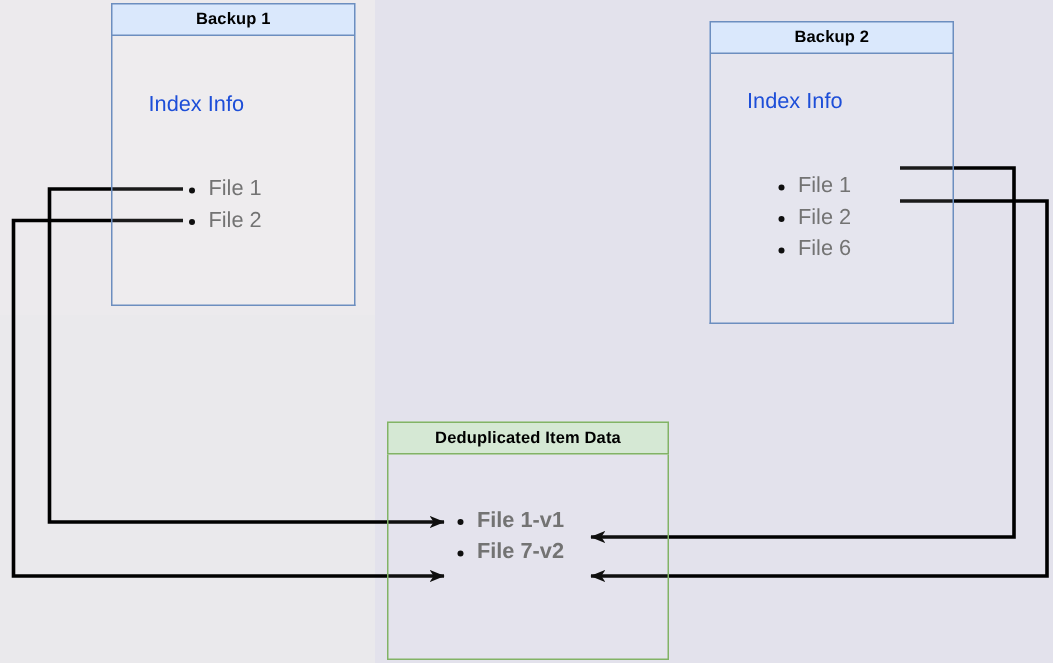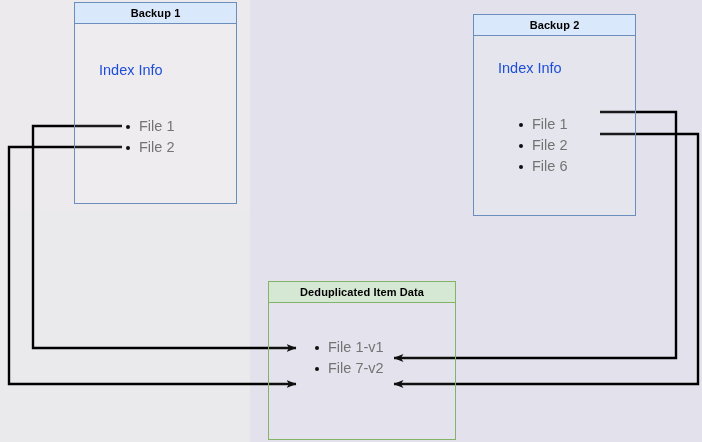--- a/index.html
+++ b/index.html
@@ -153,22 +153,22 @@
     <div class="box-header">Backup 2</div>
     <div class="box-body" style="top:22px; height:180px;"></div>
     <div class="index-label" style="left:25px; top:46px;">Index Info</div>
     <ul class="bullet-list" style="left:45px; top:100px;">
       <li>File 1</li>
       <li>File 2</li>
       <li>File 6</li>
     </ul>
   </div>
 
-  <div class="box green" style="left:268px; top:281px; width:188px; height:159px;">
+  <div class="box green" style="left:258px; top:281px; width:188px; height:159px;">
     <div class="box-header">Deduplicated Item Data</div>
     <div class="box-body" style="top:22px; height:137px;"></div>
-    <ul class="bullet-list" style="left:46px; top:56px;">
+    <ul class="bullet-list" style="left:46px; top:56px;font-weight:bold;">
       <li>File 1-v1</li>
       <li>File 7-v2</li>
     </ul>
   </div>
 
 </div>
 
 </body></html>

